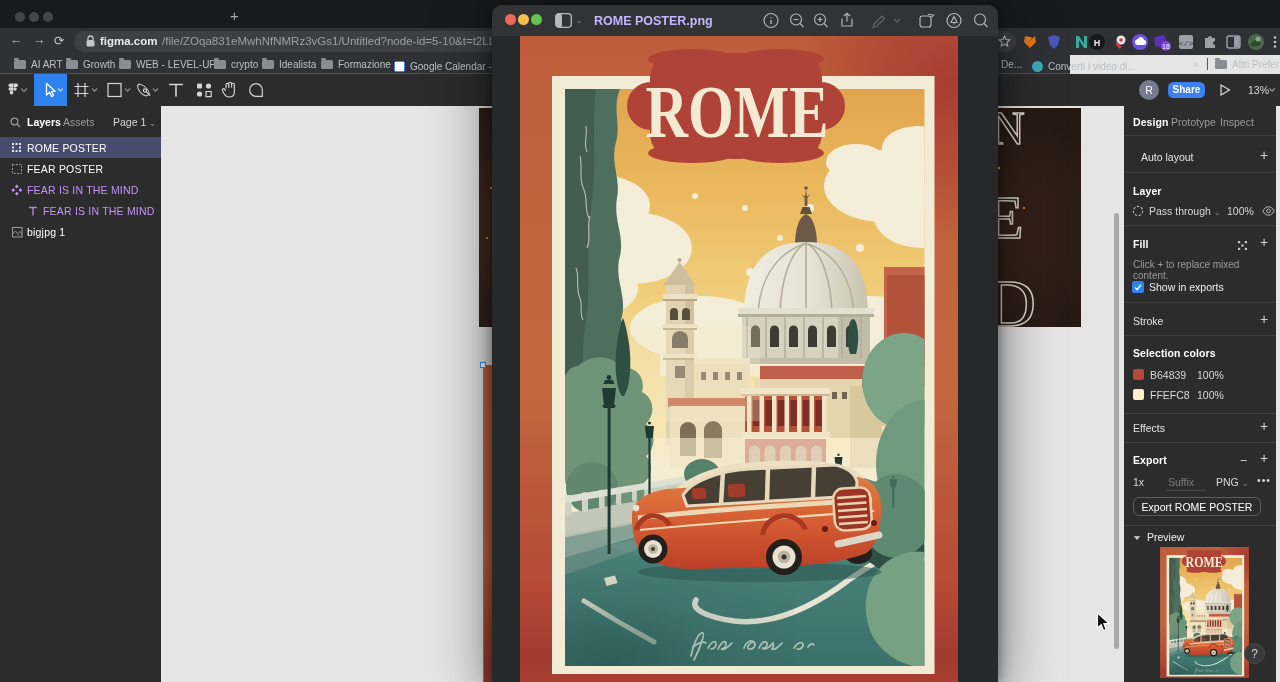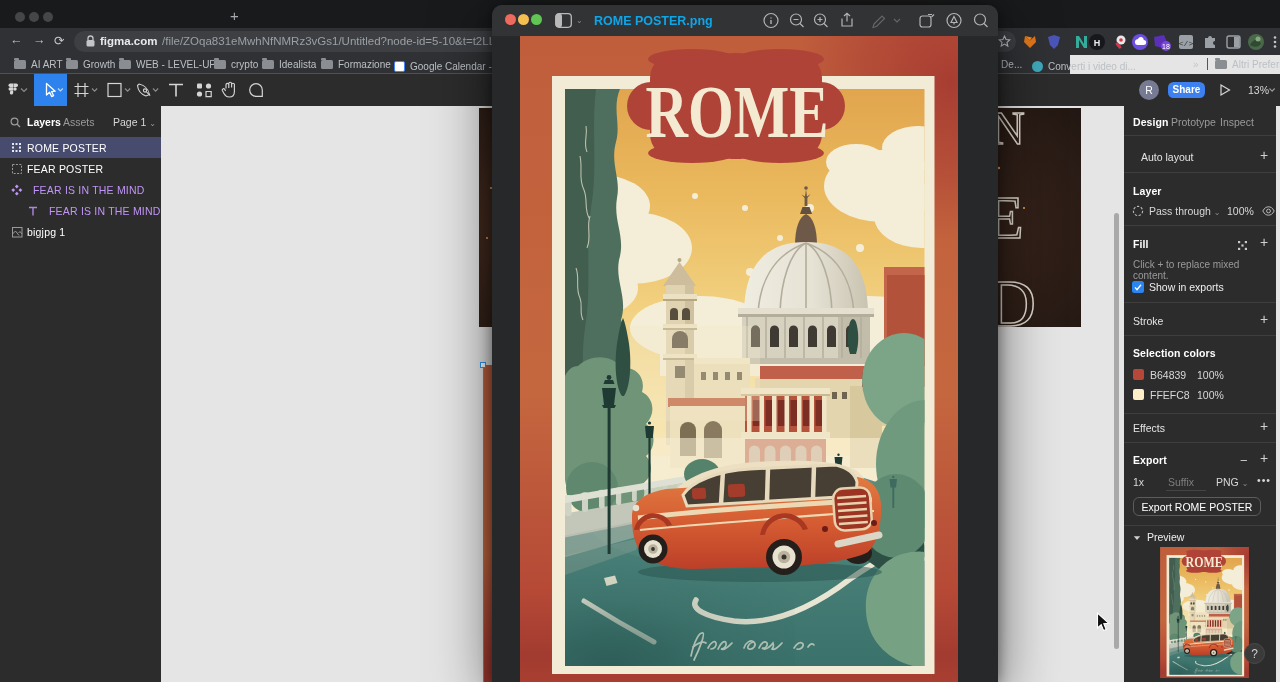--- a/index.html
+++ b/index.html
@@ -29,21 +29,21 @@
   .fold:before { content:""; position:absolute; left:0; top:-2px; width:5px; height:2px; background:#8a8d91; border-radius:1px 1px 0 0; }
 
   
   #ftoolbar { left:0; top:74px; width:1280px; height:32px; background:#2c2c2c; }
   #seltool { left:34px; top:74px; width:33px; height:32px; background:#2e82ee; }
 
   
   #lpanel { left:0; top:106px; width:161px; height:576px; background:#2c2c2c; }
   .lrow { position:absolute; left:0; width:161px; height:21px; }
   .lrow .nm { position:absolute; left:27px; top:4.5px; font-size:10.5px; color:#fff; letter-spacing:.2px; }
-  .purp { color:#c195f8 !important;margin-left:6px; }
+  .purp { color:#c195f8 !important; }
 
   
   #canvas { left:161px; top:106px; width:963px; height:576px; background:#e5e5e5; }
 
   
   #rpanel { left:1124px; top:106px; width:152px; height:576px; background:#2c2c2c; overflow:hidden; }
   .divid { position:absolute; left:0; width:156px; height:1px; background:#3e3e3e; }
   .rlabel { position:absolute; left:9px; font-size:10.5px; font-weight:700; color:#fff; letter-spacing:.1px; }
   .rtext { position:absolute; font-size:10.5px; color:#d8d8d8; }
   .rgray { position:absolute; font-size:10.5px; color:#9a9a9a; }
@@ -706,21 +706,21 @@
   <div id="qlwin" class="abs">
     <div id="qltitle">
       <div class="abs" style="left:12.5px; top:9px; width:11px; height:11px; border-radius:50%; background:#ec6a5e;"></div>
       <div class="abs" style="left:25.5px; top:9px; width:11px; height:11px; border-radius:50%; background:#f4bf4f;"></div>
       <div class="abs" style="left:38.5px; top:9px; width:11px; height:11px; border-radius:50%; background:#61c454;"></div>
       <svg class="abs" style="left:63px; top:7.5px;" width="17" height="15" viewBox="0 0 17 15">
         <rect x=".7" y=".7" width="15.6" height="13.6" rx="3.2" fill="none" stroke="#b9b9b9" stroke-width="1.3"></rect>
         <rect x=".7" y=".7" width="6.3" height="13.6" rx="2.2" fill="#b9b9b9"></rect>
       </svg>
       <div class="abs" style="left:84px; top:11px; color:#8a8a8a; font-size:8px;">⌄</div>
-      <div class="abs" style="left:102px; top:9px; color:#0ea5e9; font-size:12.5px; font-weight:bold;">ROME POSTER.png</div>
+      <div class="abs" style="left:102px; top:9px; color:#c4b5fd; font-size:12.5px; font-weight:bold;">ROME POSTER.png</div>
       <svg class="abs" style="left:270px; top:7px;" width="230" height="17" viewBox="0 0 230 17">
         <g stroke="#b4b4b4" stroke-width="1.2" fill="none">
           <circle cx="9" cy="8.5" r="7"></circle>
             <path d="M9 5.4v1.2M9 8v4" stroke-width="1.4"></path>
           <circle cx="34" cy="7.5" r="5.5"></circle>
             <path d="M38 11.5l3.5 3.5M31.5 7.5h5"></path>
           <circle cx="58" cy="7.5" r="5.5"></circle>
             <path d="M62 11.5l3.5 3.5M55.5 7.5h5M58 5v5"></path>
           <path d="M80 6.5v7.5h10V6.5M85 1.5v8M82 4l3-2.8L88 4"></path>
         </g>

